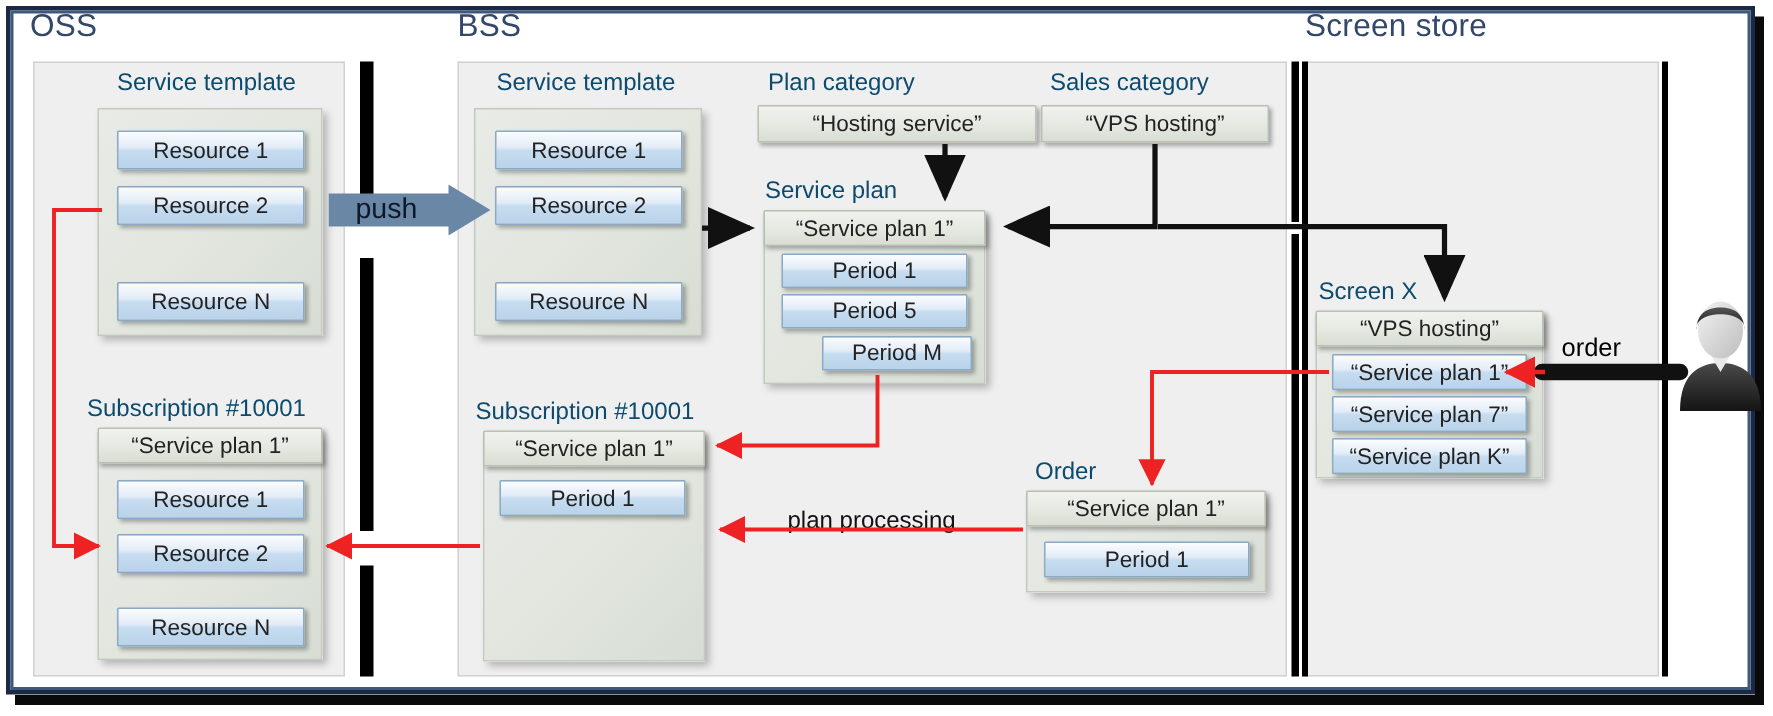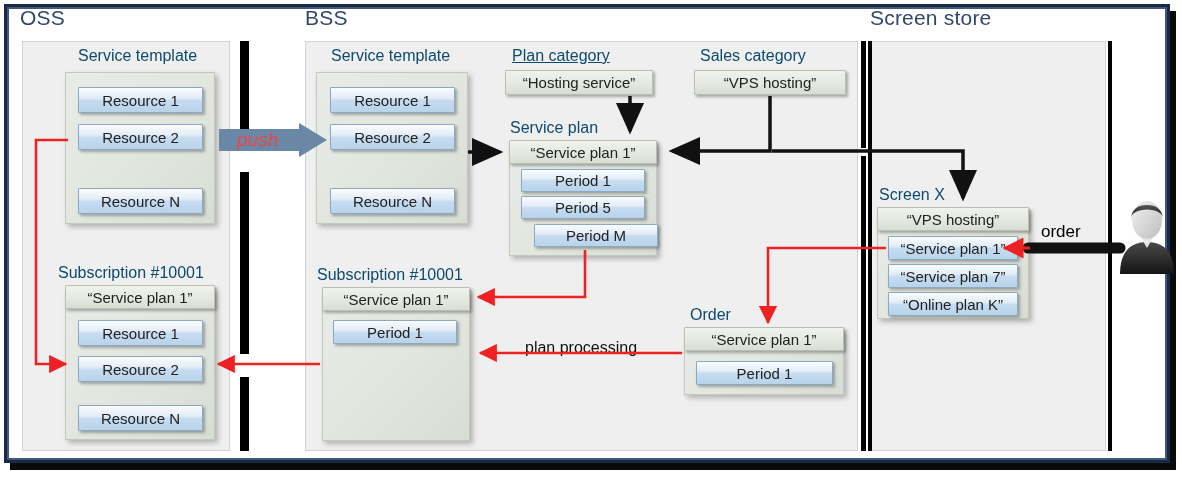--- a/index.html
+++ b/index.html
@@ -43,22 +43,22 @@
     background:linear-gradient(to bottom,#f0f2ee 0%,#e6eae2 50%,#d8ded3 100%);
     border:1px solid #b9bfb2;border-radius:1px;
     box-shadow:2px 2px 3px rgba(0,0,0,.3);
     font-size:15px;color:#222;display:flex;align-items:center;justify-content:center;}
 
   
   svg.ov{position:absolute;left:0;top:0;width:1182px;height:477px;pointer-events:none;}
 
   
   .push-arrow{position:absolute;display:flex;align-items:center;}
-  .push-label{position:absolute;color:#ef4444;font-size:19px;left:18px;top:50%;
-    transform:translateY(-50%);white-space:nowrap;font-style:italic;}
+  .push-label{position:absolute;color:#0f172a;font-size:19px;left:18px;top:50%;
+    transform:translateY(-50%);white-space:nowrap;}
 
   .freetext{position:absolute;font-size:16px;color:#111;white-space:nowrap;}
   .ordertext{position:absolute;font-size:16px;color:#000;white-space:nowrap;}
 
   .person{position:absolute;}
 </style>
 </head>
 <body>
 
 <div id="stage">
@@ -95,49 +95,49 @@
   <div class="chip" style="left:78px;top:320px;width:125px;height:26px;">Resource 1</div>
   <div class="chip" style="left:78px;top:356px;width:125px;height:26px;">Resource 2</div>
   <div class="chip" style="left:78px;top:405px;width:125px;height:26px;">Resource N</div>
 
   <div class="cap" style="left:331px;top:47px;">Service template</div>
   <div class="group" style="left:316px;top:72px;width:152px;height:152px;"></div>
   <div class="chip" style="left:330px;top:87px;width:125px;height:26px;">Resource 1</div>
   <div class="chip" style="left:330px;top:124px;width:125px;height:26px;">Resource 2</div>
   <div class="chip" style="left:330px;top:188px;width:125px;height:26px;">Resource N</div>
 
-  <div class="cap" style="left:512px;top:47px;text-decoration:underline;">Plan category</div>
-  <div class="ochip" style="left:505px;top:70px;width:148px;height:25px;">“Hosting service”</div>
+  <div class="cap" style="left:512px;top:47px;">Plan category</div>
+  <div class="ochip" style="left:505px;top:70px;width:186px;height:25px;">“Hosting service”</div>
 
   <div class="cap" style="left:700px;top:47px;">Sales category</div>
   <div class="ochip" style="left:694px;top:70px;width:152px;height:25px;">“VPS hosting”</div>
 
   <div class="cap" style="left:510px;top:119px;">Service plan</div>
   <div class="group" style="left:509px;top:142px;width:148px;height:114px;"></div>
   <div class="ochip" style="left:509px;top:140px;width:148px;height:24px;">“Service plan 1”</div>
   <div class="chip" style="left:521px;top:169px;width:124px;height:23px;">Period 1</div>
   <div class="chip" style="left:521px;top:196px;width:124px;height:23px;">Period 5</div>
-  <div class="chip" style="left:534px;top:224px;width:124px;height:23px;">Period M</div>
+  <div class="chip" style="left:548px;top:224px;width:100px;height:23px;">Period M</div>
 
   <div class="cap" style="left:317px;top:266px;">Subscription #10001</div>
   <div class="group" style="left:322px;top:289px;width:148px;height:152px;"></div>
   <div class="ochip" style="left:322px;top:287px;width:148px;height:24px;">“Service plan 1”</div>
   <div class="chip" style="left:333px;top:320px;width:124px;height:24px;">Period 1</div>
 
   <div class="cap" style="left:690px;top:306px;">Order</div>
   <div class="group" style="left:684px;top:329px;width:160px;height:66px;"></div>
   <div class="ochip" style="left:684px;top:327px;width:160px;height:24px;">“Service plan 1”</div>
   <div class="chip" style="left:696px;top:361px;width:137px;height:24px;">Period 1</div>
 
   <div class="cap" style="left:879px;top:186px;">Screen X</div>
   <div class="group" style="left:877px;top:209px;width:152px;height:110px;"></div>
   <div class="ochip" style="left:877px;top:207px;width:152px;height:24px;">“VPS hosting”</div>
   <div class="chip" style="left:888px;top:236px;width:130px;height:24px;">“Service plan 1”</div>
   <div class="chip" style="left:888px;top:264px;width:130px;height:24px;">“Service plan 7”</div>
-  <div class="chip" style="left:888px;top:292px;width:130px;height:24px;">“Online plan K”</div>
+  <div class="chip" style="left:888px;top:292px;width:130px;height:24px;">“Service plan K”</div>
 
   <div class="person" style="left:1118px;top:196px;width:58px;height:78px;">
     <svg width="58" height="78" viewBox="0 0 58 78">
       <defs>
         <linearGradient id="headg" x1="0" y1="0" x2="1" y2="1">
           <stop offset="0%" stop-color="#f2f2f2"></stop>
             <stop offset="100%" stop-color="#bdbdbd"></stop>
         </linearGradient>
         <linearGradient id="hairg" x1="0" y1="0" x2="0" y2="1">
           <stop offset="0%" stop-color="#545454"></stop>

